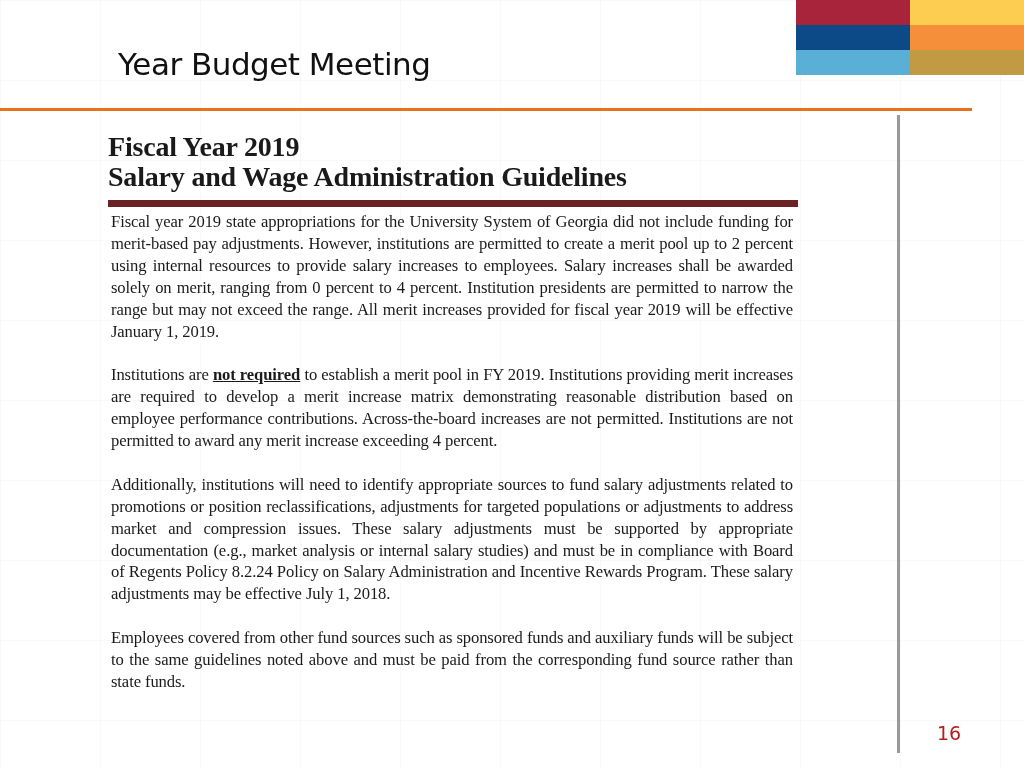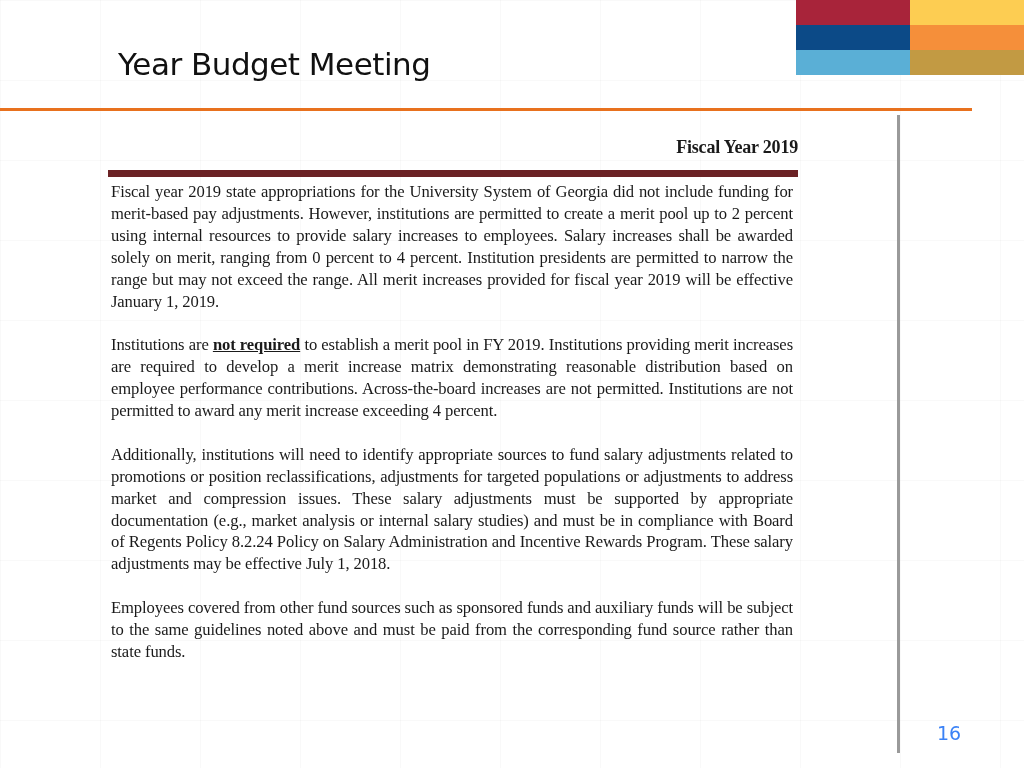--- a/index.html
+++ b/index.html
@@ -30,41 +30,41 @@
     .title-rule {
       position: absolute; left: 0; top: 108px; width: 972px; height: 3px;
       background: #e8711e;
     }
 
     .doc {
       position: absolute; left: 108px; top: 132px; width: 690px;
       font-family: "Liberation Serif", serif; color: #1a1a1a;
     }
     .doc-title {
-      text-align: right; font-weight: bold; font-size: 18px; line-height: 30px;
+      text-align: left; font-weight: bold; font-size: 28px; line-height: 30px;
       letter-spacing: -0.2px;
     }
     .doc-rule {
       margin-top: 8px; height: 7px; background: #6b2225;
     }
     .doc-body { margin-top: 4px; padding-left: 3px; padding-right: 5px; }
     .para {
       font-size: 16.6px; line-height: 21.9px; text-align: justify;
       margin-bottom: 21.9px; letter-spacing: -0.1px;
     }
     .para u { text-decoration: underline; font-weight: bold; }
 
     .v-divider {
       position: absolute; left: 897px; top: 115px; width: 3px; height: 638px;
       background: #9a9a9a;
     }
 
     .page-number {
       position: absolute; left: 937px; top: 722px;
-      font-family: "DejaVu Sans", sans-serif; font-size: 19px; color: #3b82f6;
+      font-family: "DejaVu Sans", sans-serif; font-size: 19px; color: #b91c1c;
     }
   </style>
 </head>
 <body>
 
 <div class="grid-bg"></div>
 
 <div class="color-blocks">
   <div class="blk" style="background: rgb(168, 36, 58);"></div>
   <div class="blk" style="background: rgb(253, 205, 82);"></div>
@@ -74,20 +74,21 @@
   <div class="blk" style="background: rgb(194, 154, 67);"></div>
 </div>
 
 <div class="slide-title">Year Budget Meeting</div>
 
 <div class="title-rule" style="background: rgb(232, 113, 30);"></div>
 
 <div class="doc">
   <div class="doc-title">
     <div>Fiscal Year 2019</div>
+    <div>Salary and Wage Administration Guidelines</div>
   </div>
   <div class="doc-rule" style="background: rgb(107, 34, 37);"></div>
   <div class="doc-body">
     <p class="para">Fiscal year 2019 state appropriations for the University System of Georgia did not include funding for merit-based pay adjustments.  However, institutions are permitted to create a merit pool up to 2 percent using internal resources to provide salary increases to employees.  Salary increases shall be awarded solely on merit, ranging from 0 percent to 4 percent.  Institution presidents are permitted to narrow the range but may not exceed the range.  All merit increases provided for fiscal year 2019 will be effective January 1, 2019.</p>
     <p class="para"><span>Institutions are </span><u>not required</u><span> to establish a merit pool in FY 2019.   Institutions providing merit increases are required to develop a merit increase matrix demonstrating reasonable distribution based on employee performance contributions. Across-the-board increases are not permitted.  Institutions are not permitted to award any merit increase exceeding 4 percent.</span></p>
     <p class="para">Additionally, institutions will need to identify appropriate sources to fund salary adjustments related to promotions or position reclassifications, adjustments for targeted populations or adjustments to address market and compression issues.  These salary adjustments must be supported by appropriate documentation (e.g., market analysis or internal salary studies) and must be in compliance with Board of Regents Policy 8.2.24 Policy on Salary Administration and Incentive Rewards Program.  These salary adjustments may be effective July 1, 2018.</p>
     <p class="para">Employees covered from other fund sources such as sponsored funds and auxiliary funds will be subject to the same guidelines noted above and must be paid from the corresponding fund source rather than state funds.</p>
   </div>
 </div>
 

